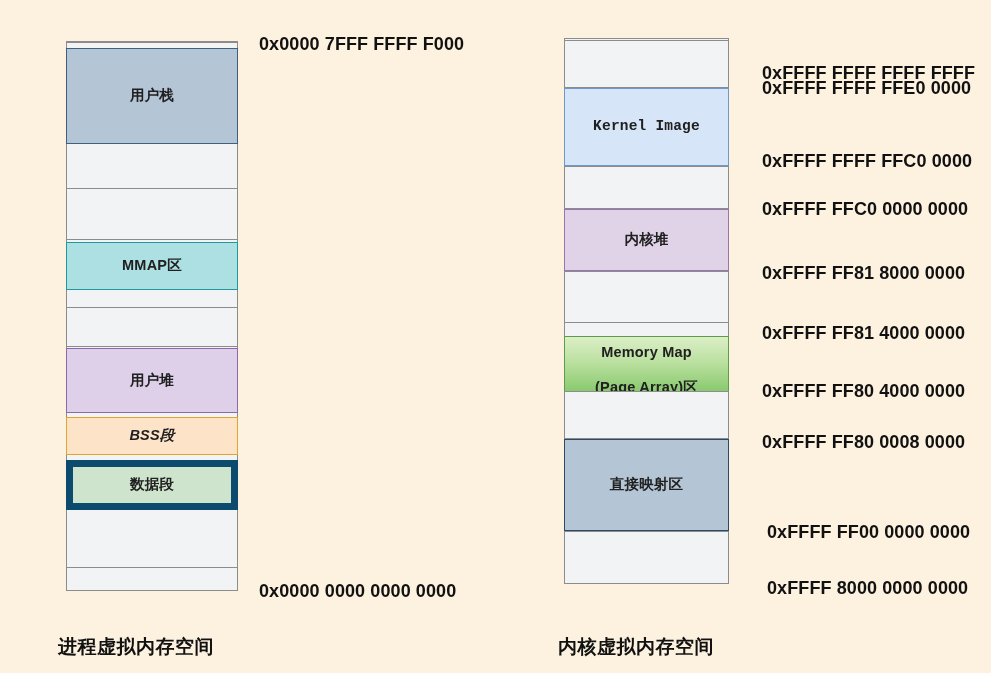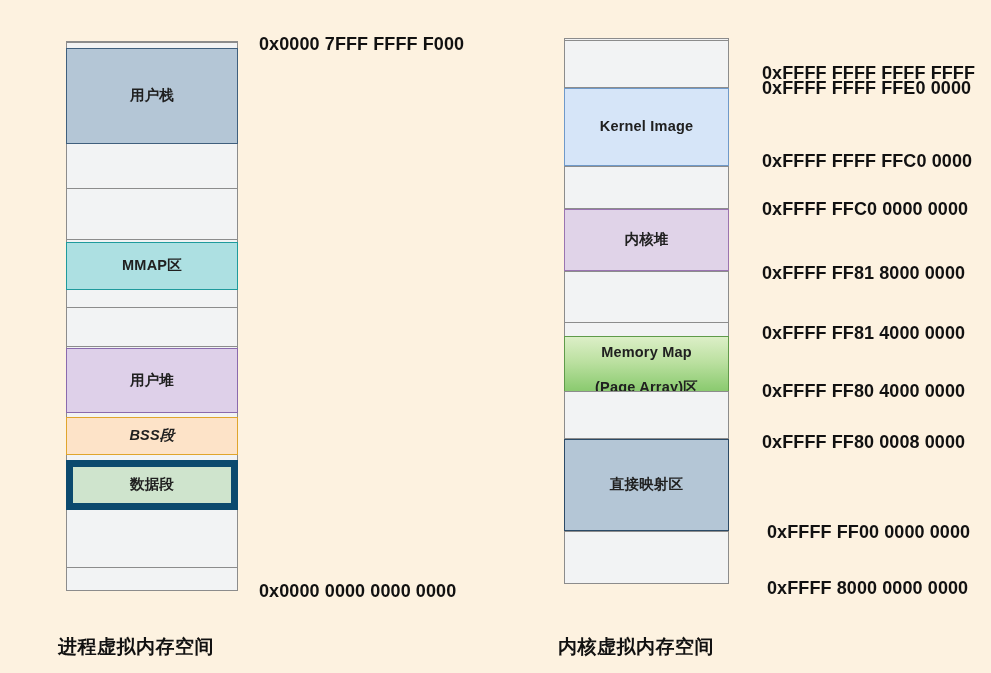--- a/index.html
+++ b/index.html
@@ -81,20 +81,21 @@
     background: #cfe4cd;
     border: 7px solid #0c4a6e;
   }
   .blk-code {
     background: #f5cdcd;
     border: 1px solid #b35454;
   }
   .blk-kimage {
     background: #d6e5f8;
     border: 1px solid #6f99c9;
+    font-family: Liberation Mono, monospace;
   }
   .blk-kheap {
     background: #e0d3e8;
     border: 1px solid #9a74b0;
   }
   .blk-memmap {
     background: linear-gradient(to bottom, #dcefc7 0%, #bbe0a0 38%, #8ecc73 78%, #7dc165 100%);
     border: 1px solid #5f9b4a;
   }
   .blk-direct {

